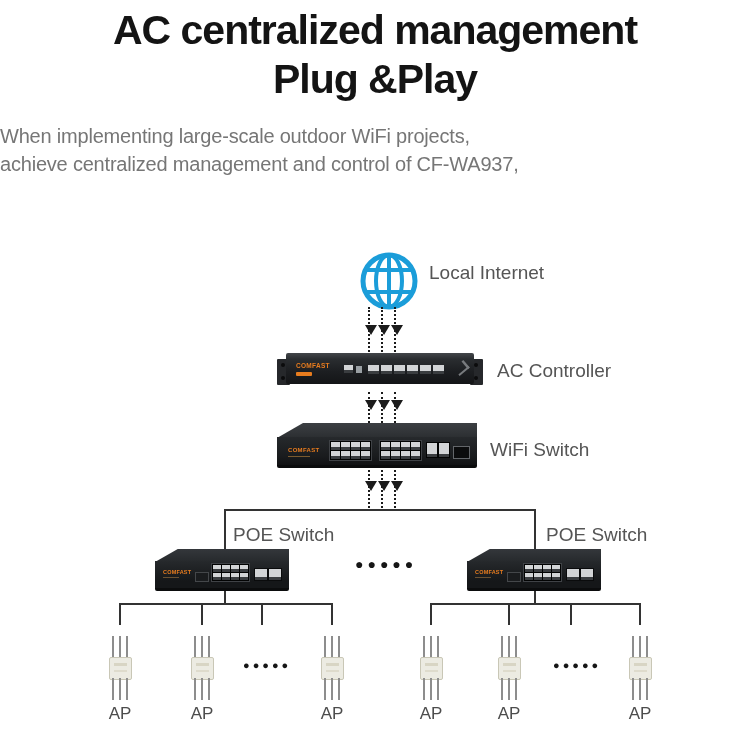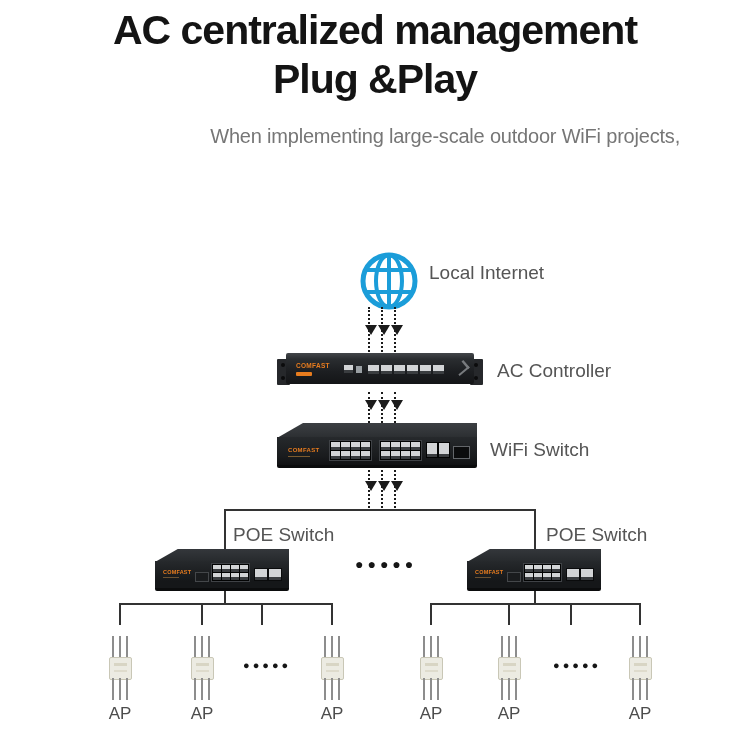--- a/index.html
+++ b/index.html
@@ -3,21 +3,21 @@
 <meta charset="utf-8">
 <style>
   html,body{margin:0;padding:0;background:#fff;}
   .canvas{position:relative;width:750px;height:750px;background:#fff;overflow:hidden;
           font-family:"Liberation Sans",sans-serif;}
 
   
   .title{position:absolute;top:6px;left:0;width:750px;text-align:center;
          font-weight:bold;font-size:41px;line-height:49px;color:var(--title_black,#141414);
          letter-spacing:-1px;}
-  .intro{position:absolute;top:123px;left:12px;width:668px;text-align:right;
+  .intro{position:absolute;top:123px;left:0;width:668px;text-align:left;
          font-size:20px;line-height:27.5px;color:var(--text_gray,#767676);letter-spacing:-0.2px;}
   .brand-inline{color:var(--brand_orange,#e87c1e);font-weight:bold;font-size:21px;
                 letter-spacing:0.5px;}
 
   
   .dlabel{position:absolute;font-size:19px;color:var(--label_gray,#555555);white-space:nowrap;}
   .aplabel{position:absolute;width:44px;text-align:center;font-size:17px;color:#4c4c4c;}
   .dots{position:absolute;color:#161616;white-space:nowrap;line-height:1;}
   .dots.mid{font-size:14px;letter-spacing:4px;}
   .dots.low{font-size:11px;letter-spacing:3px;}
@@ -116,20 +116,21 @@
 
 <div class="canvas">
 
   <div class="title">
     <div>AC centralized management</div>
     <div>Plug &amp;Play</div>
   </div>
 
   <div class="intro">
     <div>When implementing large-scale outdoor WiFi projects,</div>
+    <div>achieve centralized management and control of CF-WA937,</div>
   </div>
 
   <div class="globe">
     <svg viewBox="0 0 64 64" fill="none" stroke="#1b9dd9">
       <circle cx="32" cy="32" r="26" stroke-width="5"></circle>
       <ellipse cx="32" cy="32" rx="13" ry="26" stroke-width="4"></ellipse>
       <line x1="32" y1="6" x2="32" y2="58" stroke-width="4"></line>
       <line x1="9" y1="21" x2="55" y2="21" stroke-width="4"></line>
       <line x1="9" y1="43" x2="55" y2="43" stroke-width="4"></line>
     </svg>

